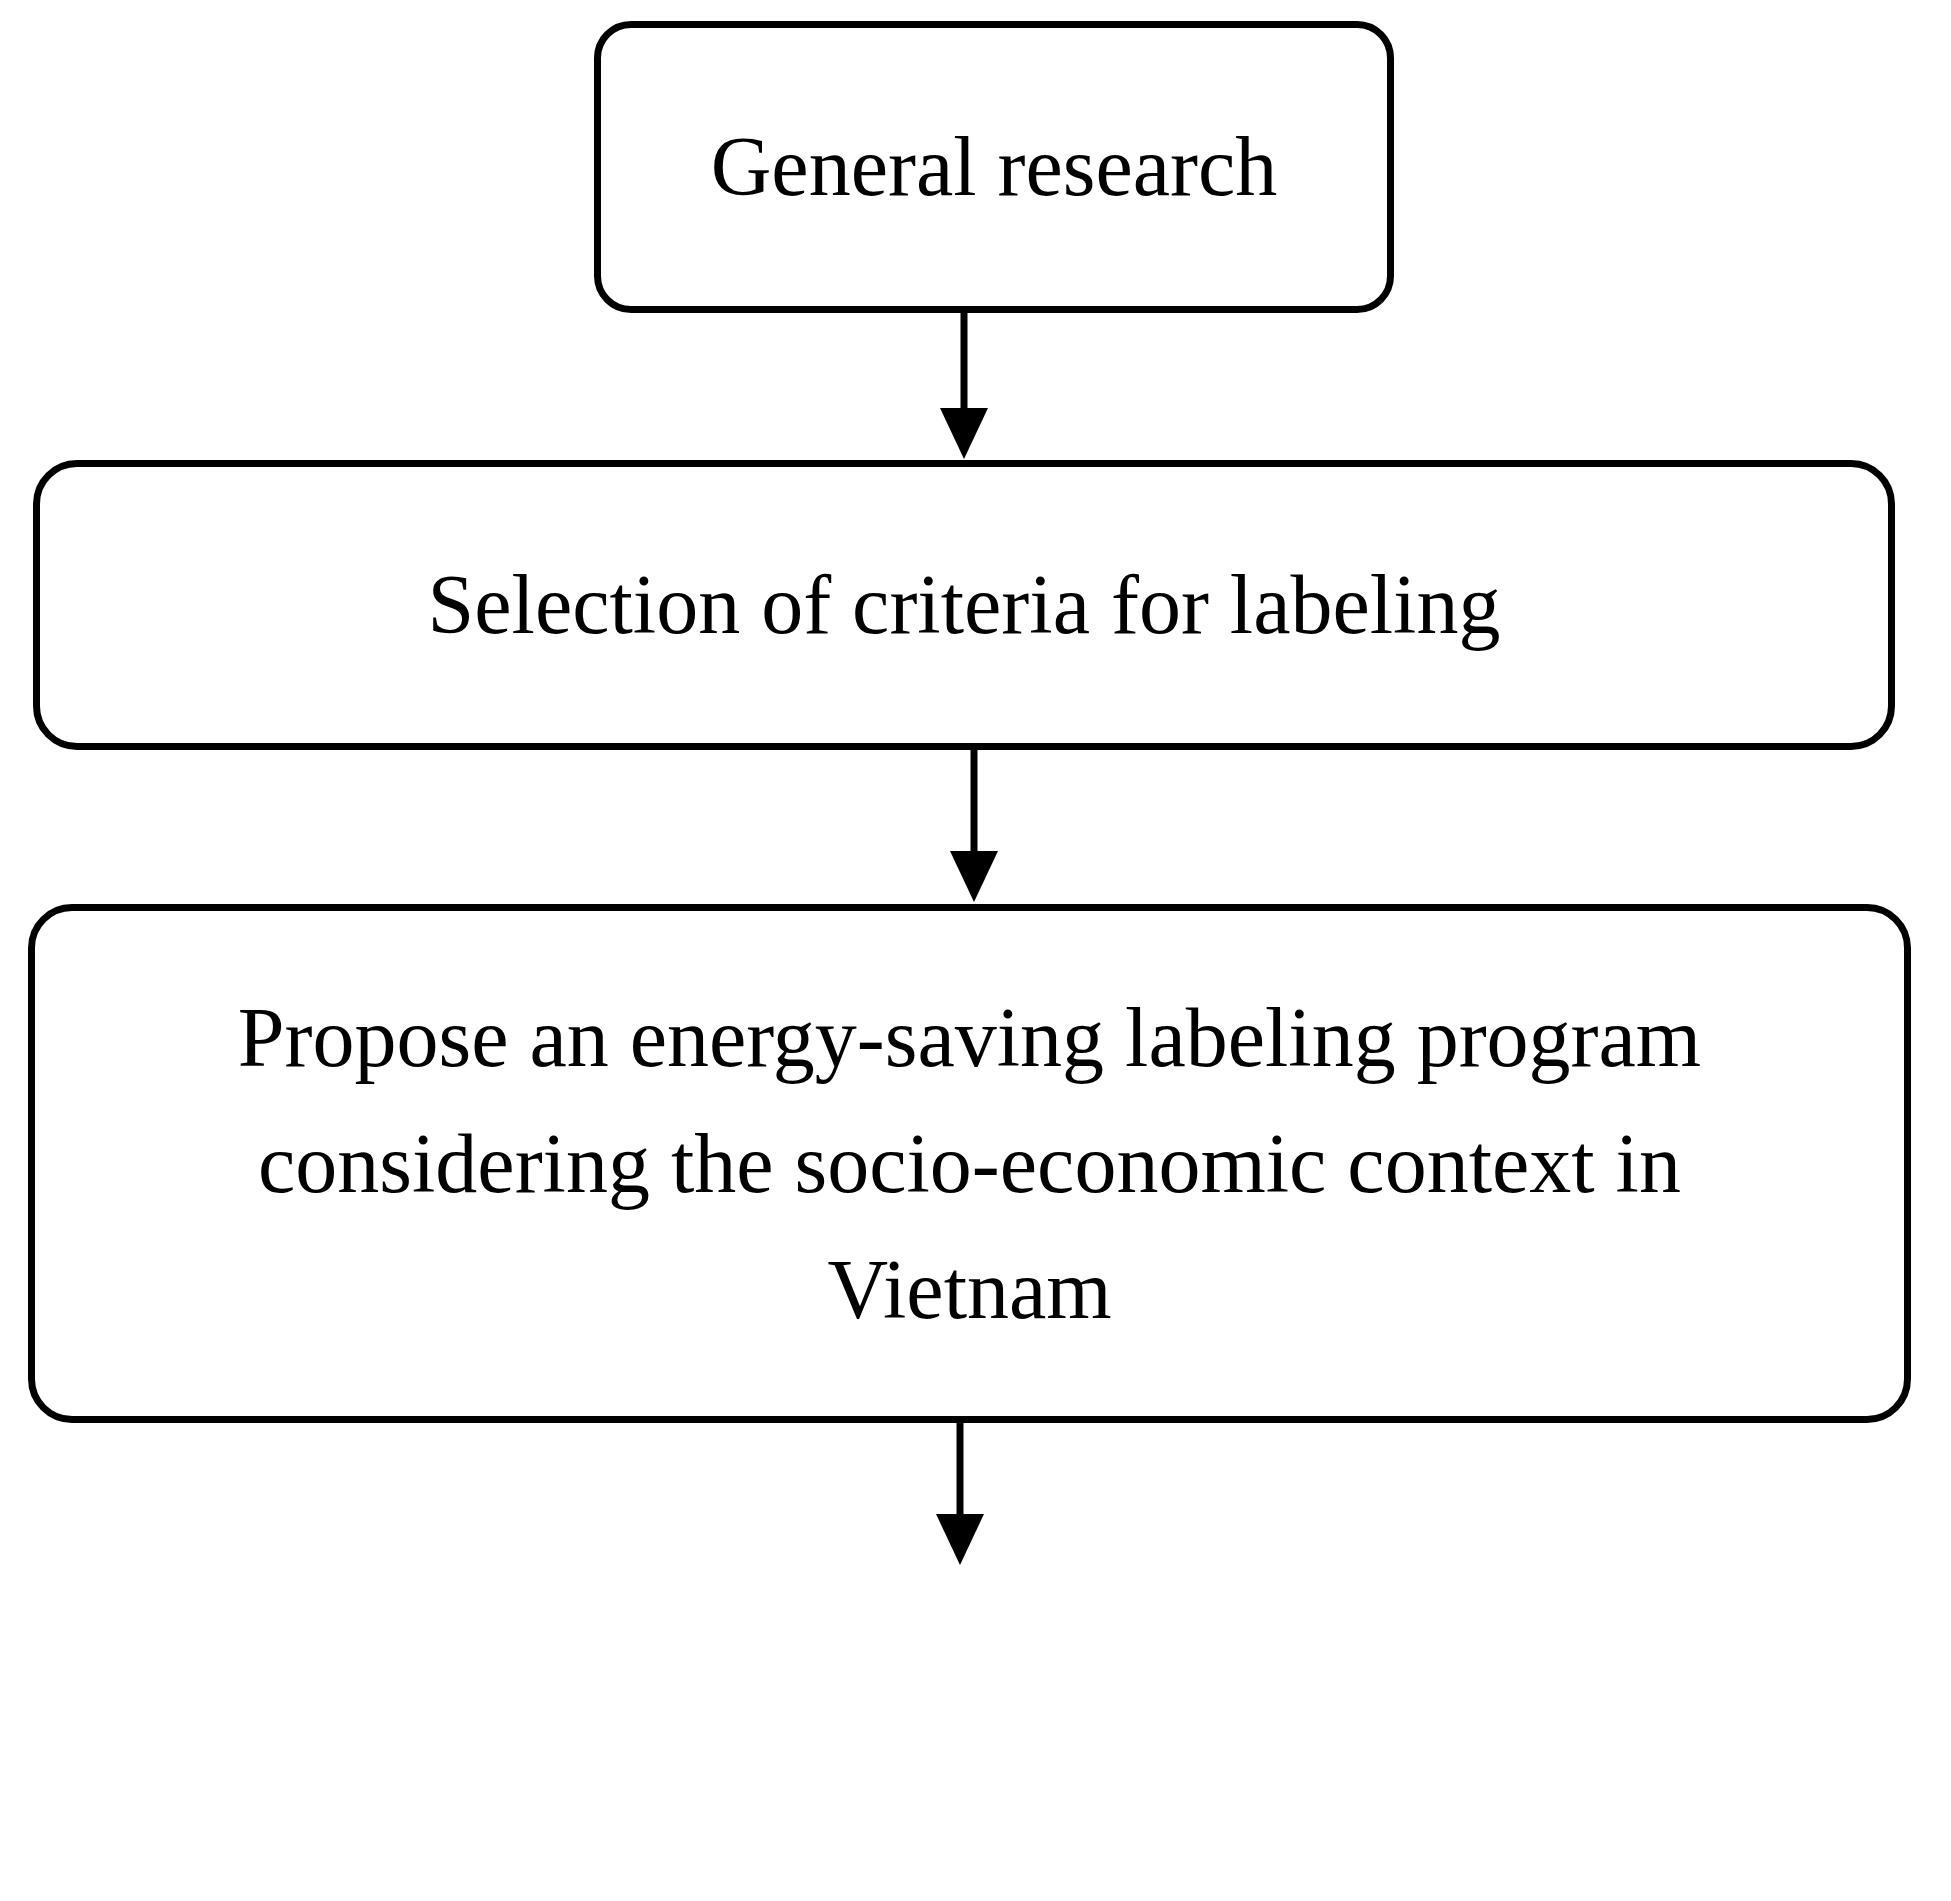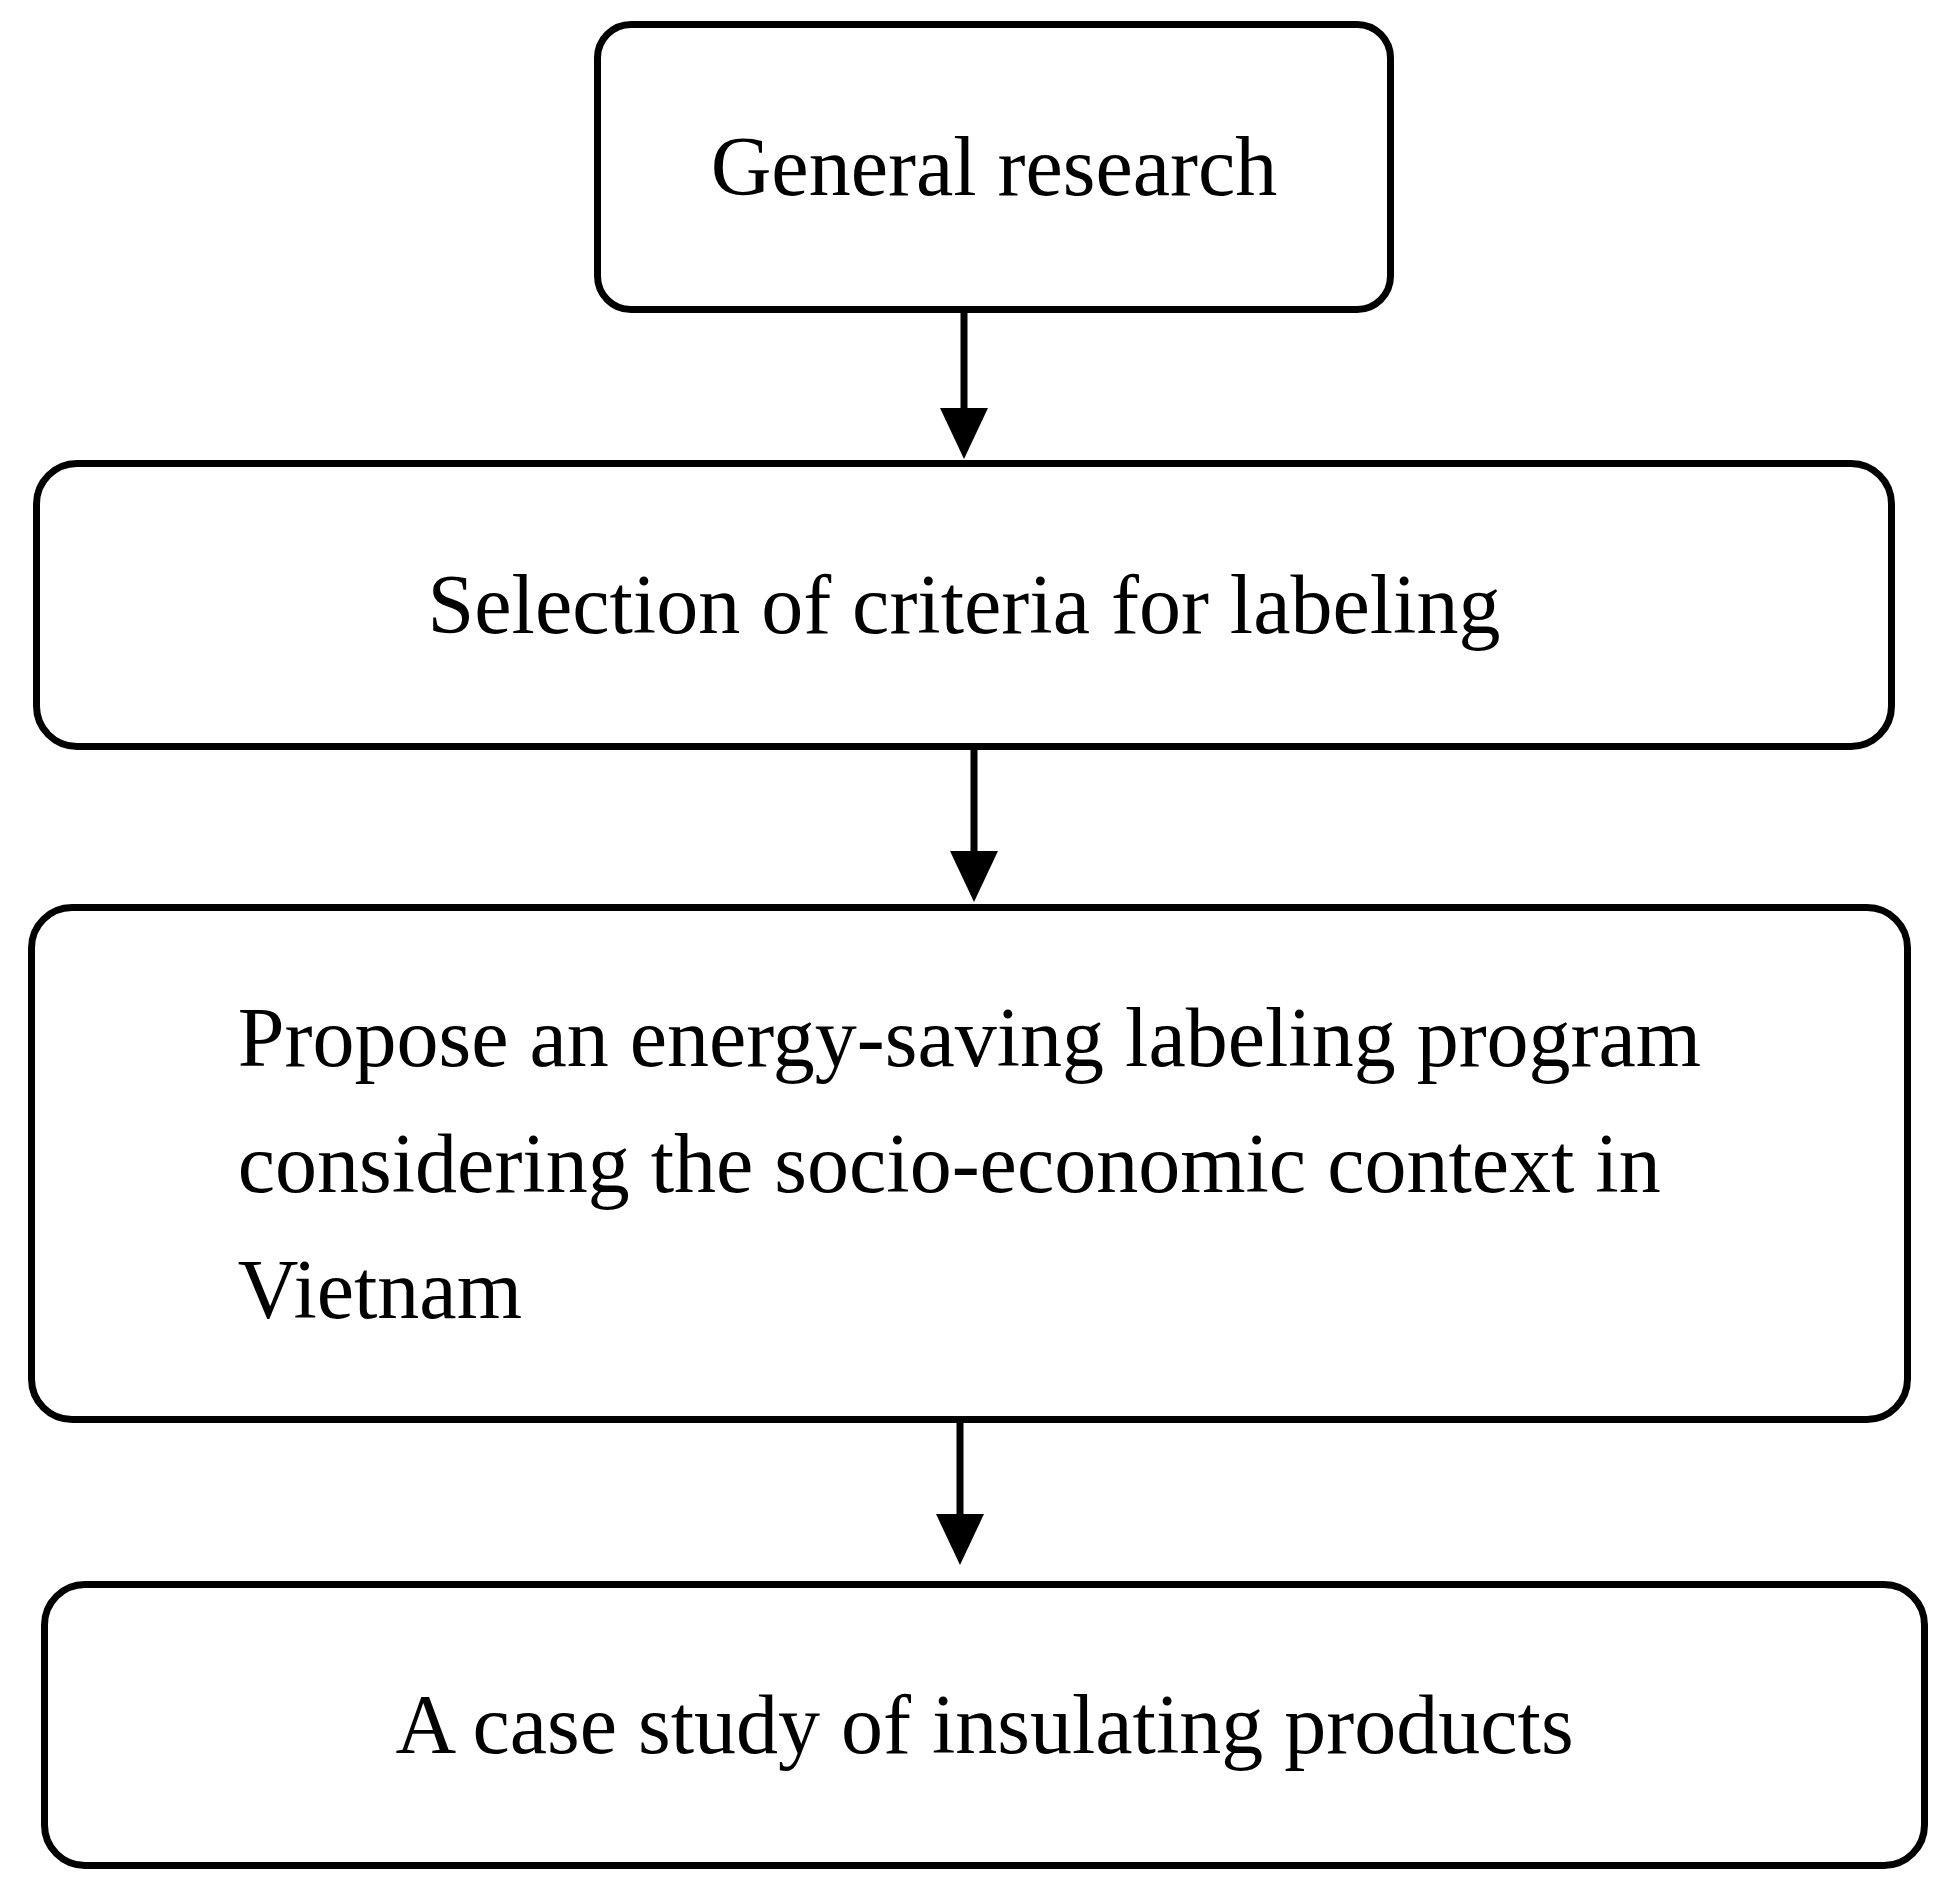--- a/index.html
+++ b/index.html
@@ -17,20 +17,21 @@
   }
   .node {
     position: absolute;
     box-sizing: border-box;
     border: 7.9px solid #000000;
     border-radius: 44px;
     background: #ffffff;
     display: flex;
     align-items: center;
     justify-content: center;
+    text-align: center;
   }
   .node-label {
     font-size: 84px;
     line-height: 1.5;
     white-space: pre-line;
     color: #000000;
   }
   #node-1 { left: 594px;  top: 21px;   width: 800px;  height: 292px; border-radius: 37px; }
   #node-2 { left: 33px;   top: 460px;  width: 1862px; height: 290px; }
   #node-3 { left: 28px;   top: 904px; width: 1883px; height: 519px; padding: 0 81px; }
@@ -93,18 +94,15 @@
     <span class="node-label">Propose an energy-saving labeling program
 considering the socio-economic context in
 Vietnam</span>
   </div>
 
   <div class="arrow" id="arrow-3">
     <span class="shaft"></span>
     <span class="head"></span>
   </div>
 
-  <div class="node" id="node-4">
-    <span class="node-label">A case study of insulating products</span>
-  </div>
 
 </div>
 
 
 </body></html>

